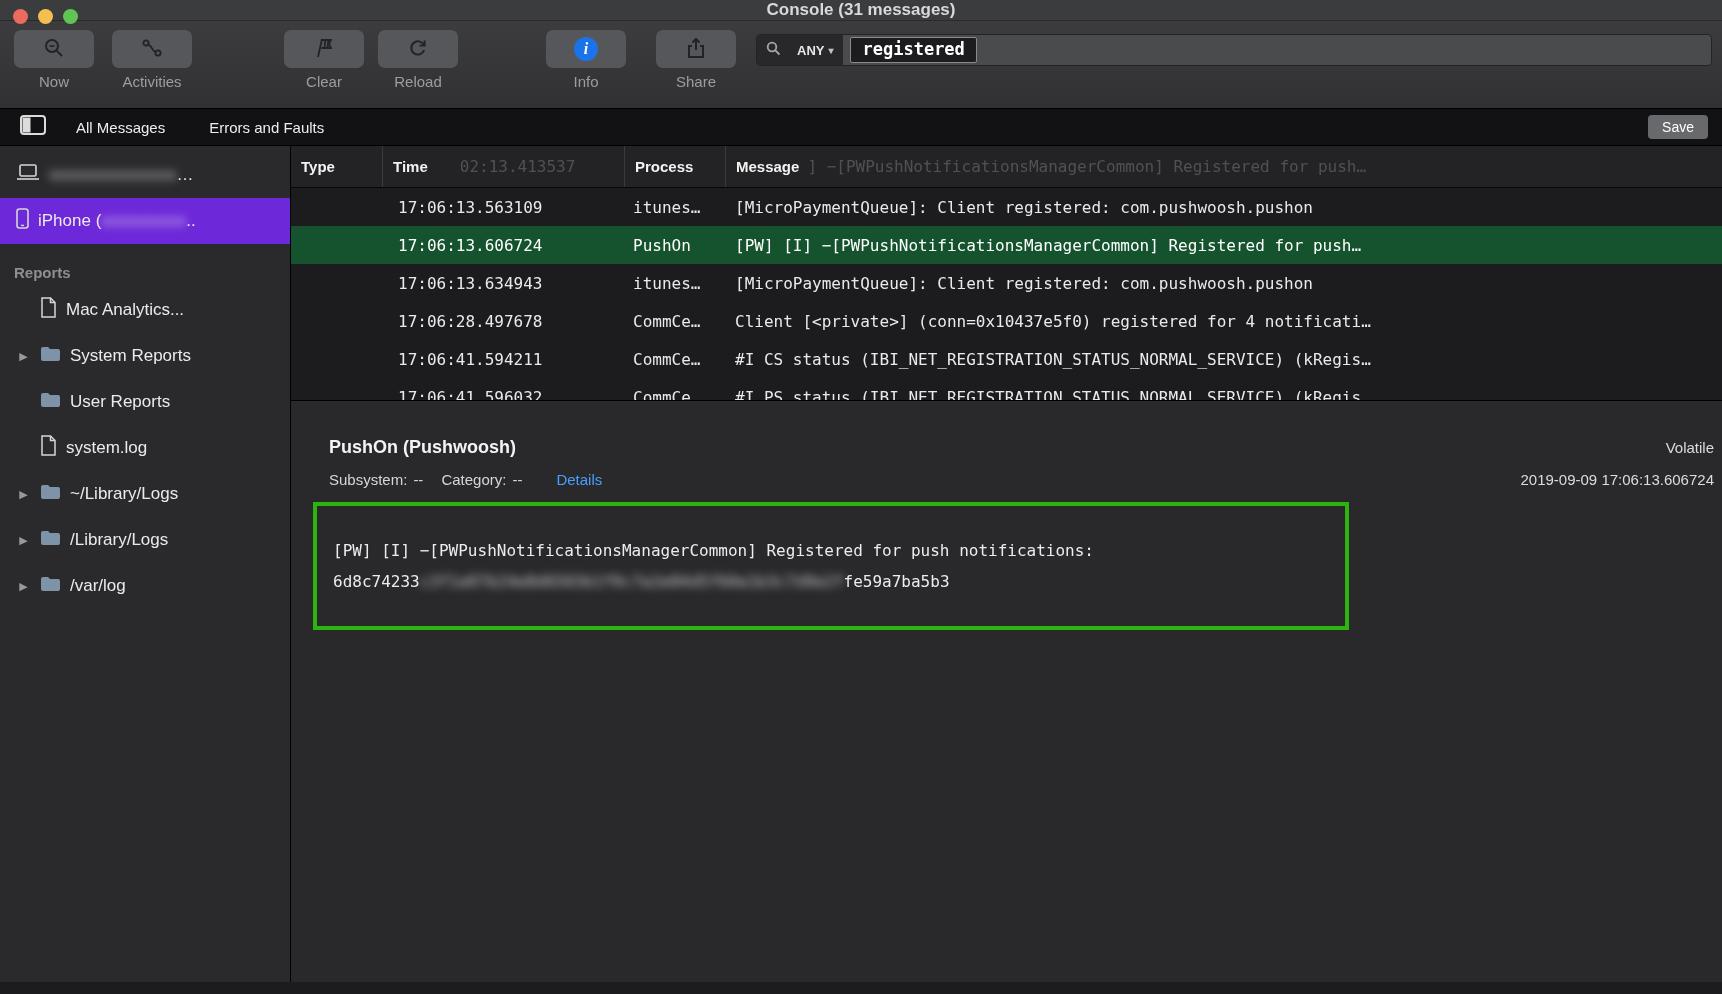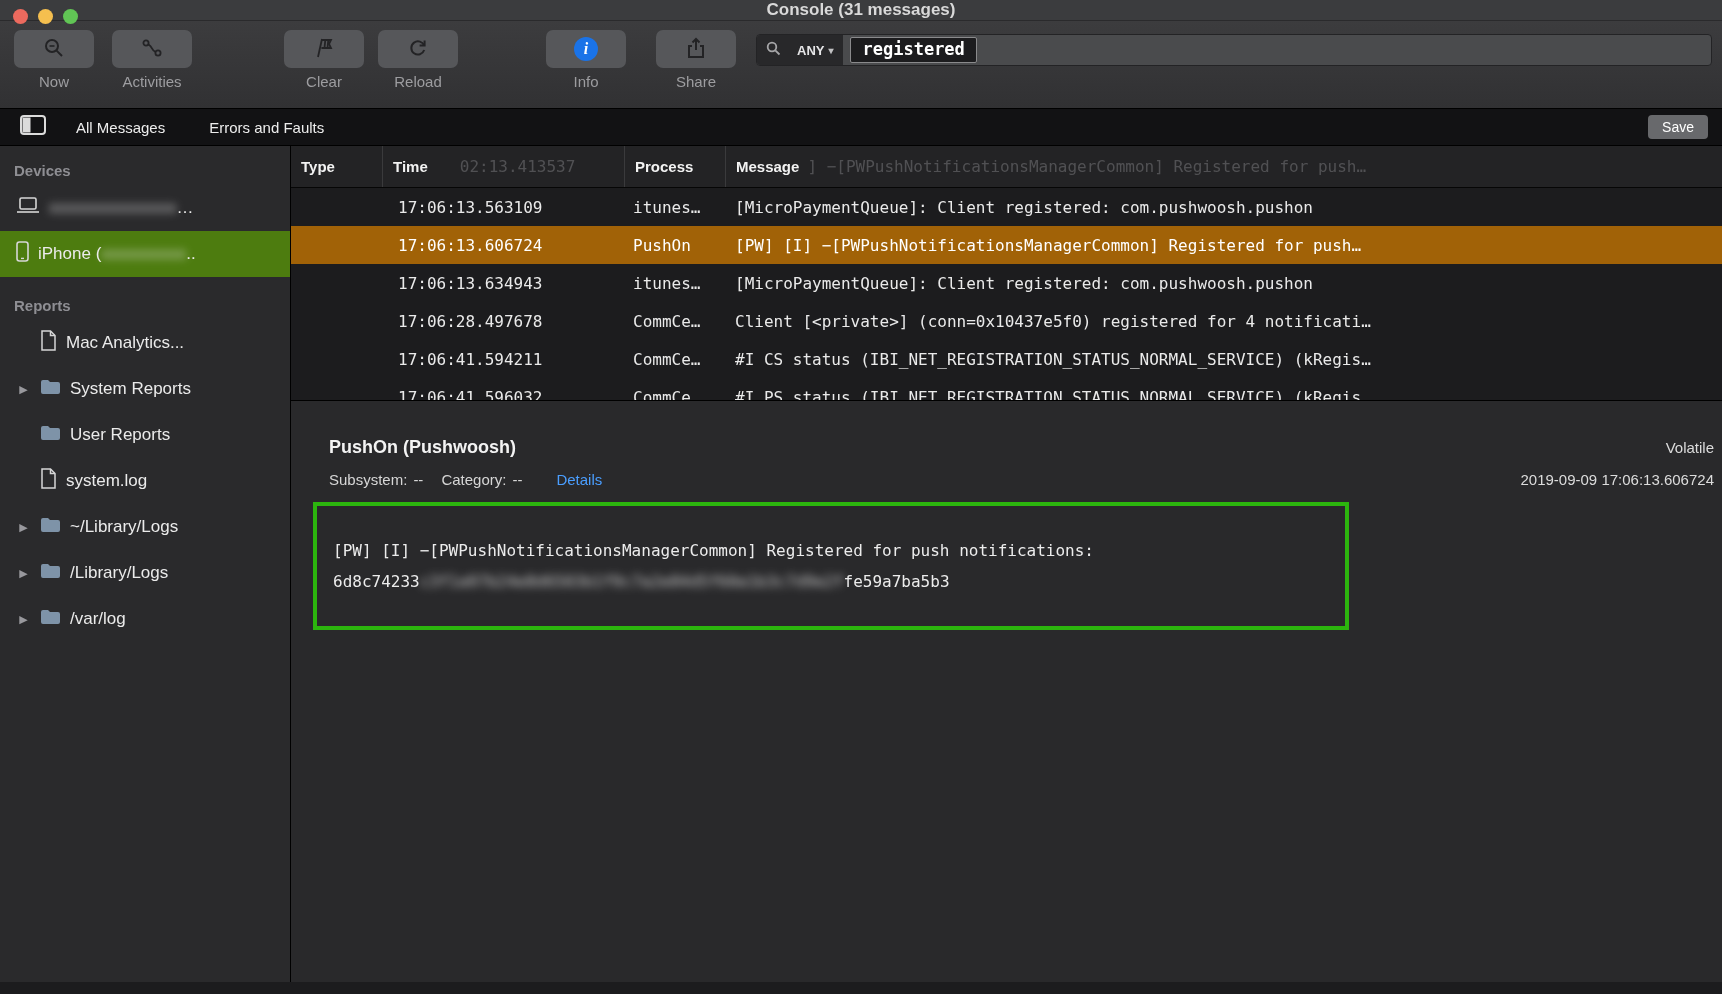--- a/index.html
+++ b/index.html
@@ -77,21 +77,21 @@
   .sidebar {
     width: 291px; flex-shrink: 0; background: #2a2a2c; border-right: 1px solid #000;
     padding-top: 6px; overflow: hidden;
   }
   .sb-header { color: #8e8e93; font-size: 15px; font-weight: 700; padding: 10px 0 6px 14px; }
   .sb-header.reports { margin-top: 10px; }
   .sb-item {
     height: 46px; display: flex; align-items: center; padding-left: 16px;
     color: #ebebeb; font-size: 17px; gap: 9px; white-space: nowrap; cursor: pointer;
   }
-  .sb-item.selected { background: #4d7c0f; }
+  .sb-item.selected { background: #6d28d9; }
   .sb-item .tri { width: 15px; flex-shrink: 0; color: #98989d; font-size: 11px; text-align: center; }
   .sb-item .spacer { width: 15px; flex-shrink: 0; }
   .sb-item svg { flex-shrink: 0; }
   .blurred { filter: blur(4px); opacity: .8; }
 
   .main { flex: 1; min-width: 0; display: flex; flex-direction: column; background: #1c1c1e; }
 
   
   .lt-header {
     height: 42px; display: flex; background: #232325; border-bottom: 1px solid #060606;
@@ -105,21 +105,21 @@
   .col-message { flex: 1; border-right: none; min-width: 0; }
   .ghost {
     margin-left: 8px; color: #9a9a9e; opacity: .38; font-weight: 400; font-size: 16px;
     font-family: "DejaVu Sans Mono", monospace;
   }
   .lt-row {
     height: 38px; display: flex; align-items: center; flex-shrink: 0;
     font-family: "DejaVu Sans Mono", monospace; font-size: 16px; color: #eaeaea;
     white-space: nowrap; cursor: default;
   }
-  .lt-row.selected { background: #a16207; color: #ffffff; }
+  .lt-row.selected { background: #14532d; color: #ffffff; }
   .c-type { width: 92px; flex-shrink: 0; }
   .c-time { width: 242px; padding-left: 15px; flex-shrink: 0; }
   .c-process { width: 101px; padding-left: 8px; flex-shrink: 0; overflow: hidden; }
   .c-message { flex: 1; padding-left: 9px; overflow: hidden; min-width: 0; }
   .partial-wrap { height: 22px; overflow: hidden; flex-shrink: 0; }
 
   
   .detail {
     flex: 1; background: #29292b; border-top: 1px solid #000;
     padding: 36px 8px 15px 22px; overflow: hidden;
@@ -253,21 +253,20 @@
   </span>
   <span class="fb-tab all">All Messages</span>
   <span class="fb-tab errors">Errors and Faults</span>
   <span class="fb-spacer"></span>
   <button class="fb-save">Save</button>
 </div>
 
 <div class="content">
 
   <aside class="sidebar">
-    <div class="sb-header">Devices</div>
 
     <div class="sb-item">
       <span>
         <svg width="24" height="17" viewBox="0 0 24 17">
           <rect x="4" y="1" width="16" height="11" rx="1.5" fill="none" stroke="#d6d6d6" stroke-width="1.6"></rect>
           <path d="M1 15 h22" stroke="#d6d6d6" stroke-width="1.6"></path>
         </svg>
       </span>
       <span>
         <span class="blurred">xxxxxxxxxxxxxxx</span><span>…</span>

